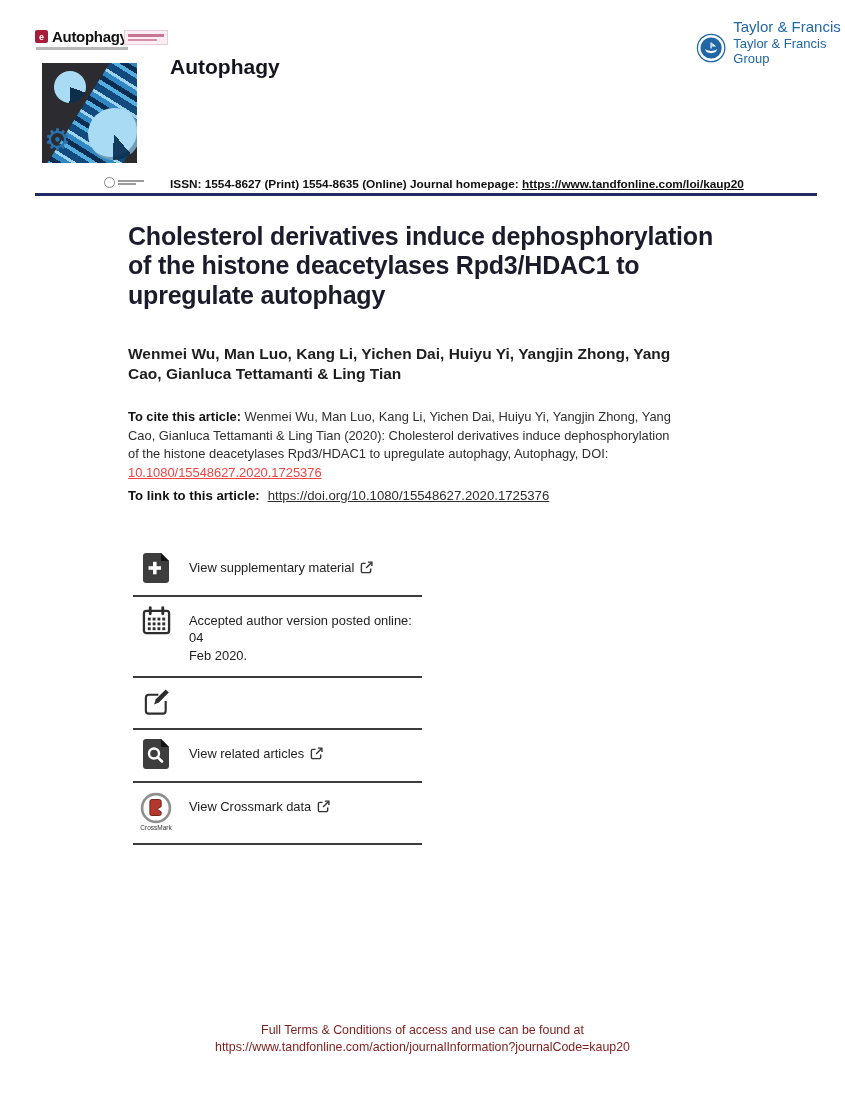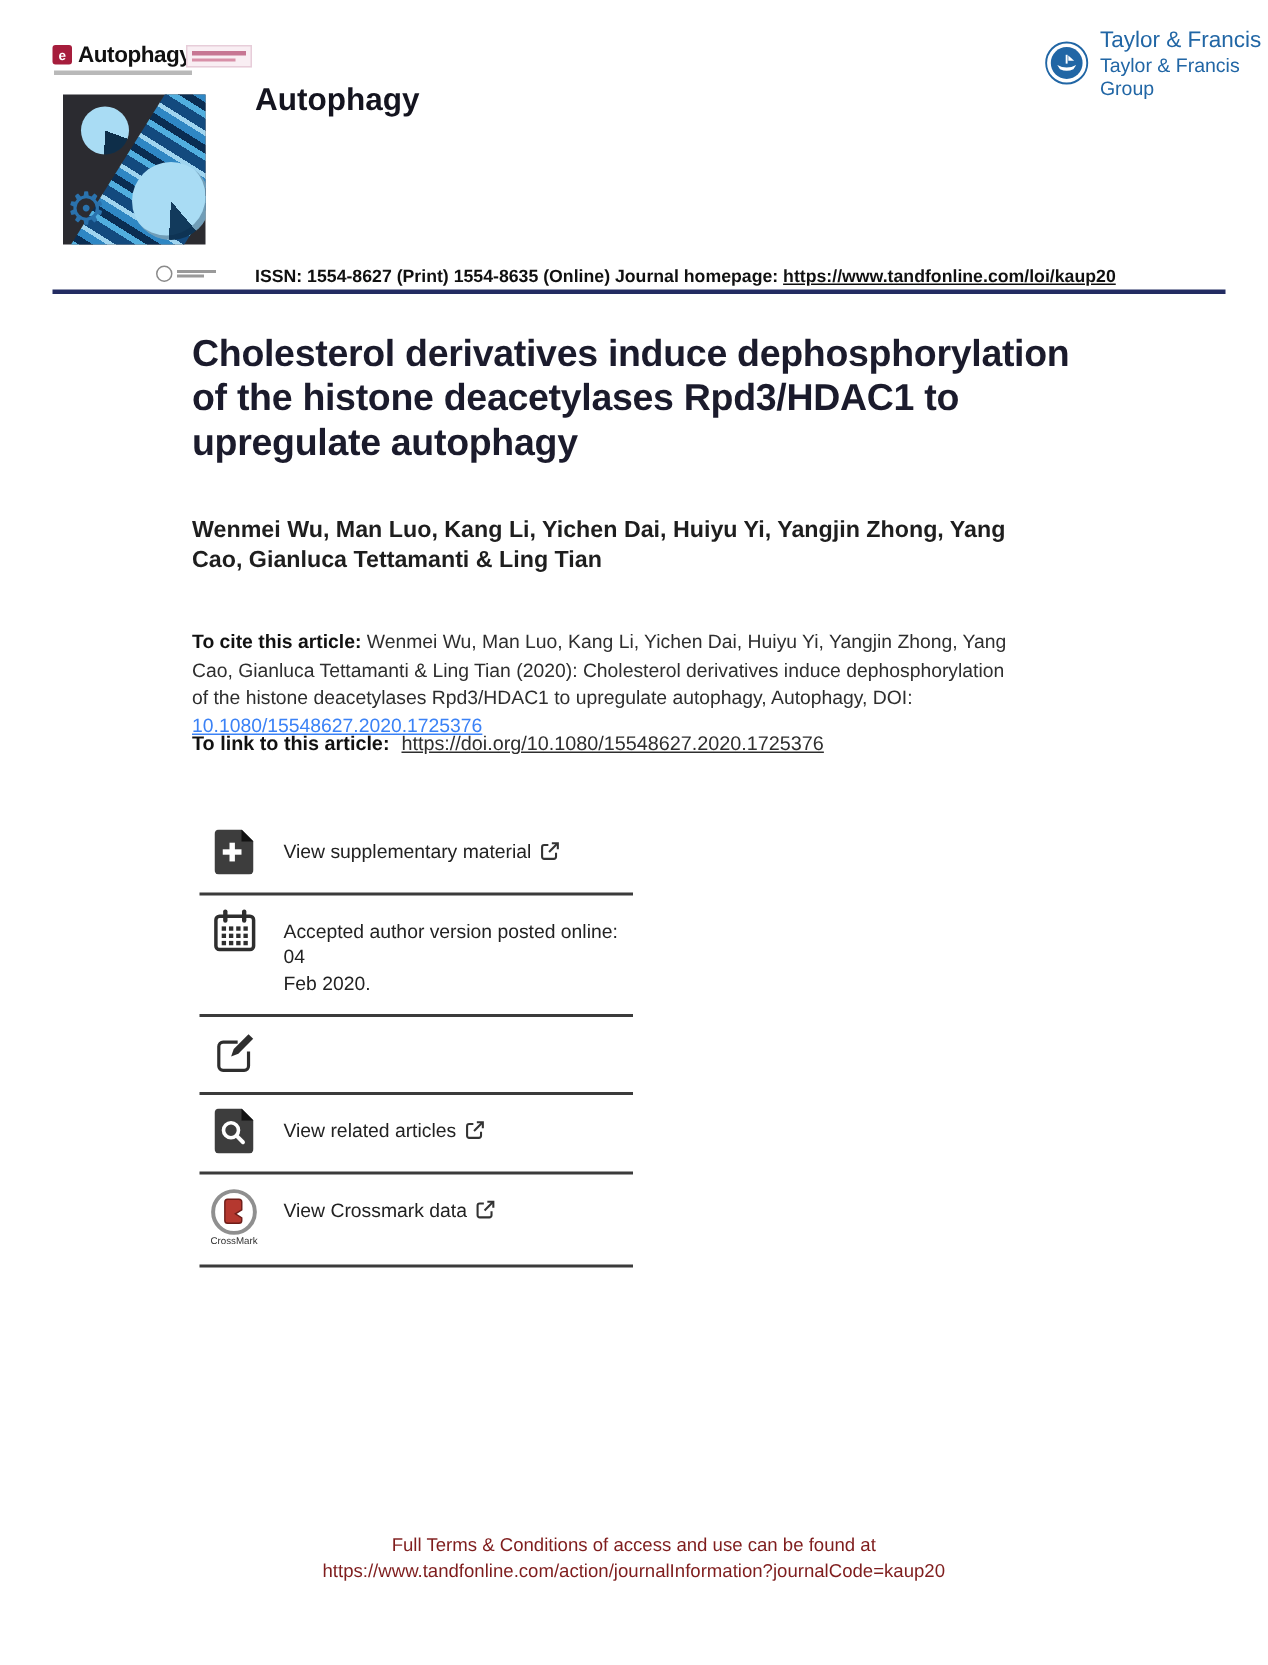--- a/index.html
+++ b/index.html
@@ -22,44 +22,44 @@
        transform:rotate(-58deg);transform-origin:center;
        background:repeating-linear-gradient(90deg,#0a2d52 0 5px,#2f87c4 5px 10px,#9fd4ef 10px 13px,#134a7e 13px 20px,#51aede 20px 24px);}
   .cover-circle-big{position:absolute;left:46px;top:45px;width:52px;height:52px;border-radius:50%;
        background:conic-gradient(from 140deg,#123a5c 0 12%,#a9dcf4 12% 100%);box-shadow:inset -3px -3px 0 rgba(10,40,70,.35);}
   .cover-circle-small{position:absolute;left:12px;top:8px;width:32px;height:32px;border-radius:50%;
        background:conic-gradient(from 110deg,#0e2e49 0 20%,#a9dcf4 20% 100%);}
   .cover-gear{position:absolute;left:2px;top:62px;font-size:30px;line-height:30px;color:#2a72ad;}
 
   .journal-heading{position:absolute;left:170px;top:55px;font-size:21px;font-weight:bold;color:#14141f;}
 
-  .tf-logo{position:absolute;left:696px;top:19px;display:flex;align-items:center;gap:7px;}
+  .tf-logo{position:absolute;left:696px;top:19px;display:flex;align-items:flex-end;gap:7px;}
   .tf-text .tf-name{font-size:15px;color:#2166a5;line-height:1.05;}
   .tf-text .tf-group{font-size:13px;color:#2166a5;margin-top:1px;}
 
   .tiny-tf{position:absolute;left:104px;top:177px;display:flex;align-items:center;gap:3px;}
   .tiny-tf .c{width:9px;height:9px;border:1px solid #8a8a8a;border-radius:50%;}
   .tiny-tf .l{width:26px;}
   .tiny-tf .l i{display:block;height:1.6px;background:#9a9a9a;margin:1.3px 0;}
   .tiny-tf .l i:last-child{width:70%;}
 
   .issn-line{position:absolute;left:170px;top:177px;font-size:11.8px;font-weight:bold;color:#101010;}
   .issn-line a{color:#101010;text-decoration:underline;}
 
   .navy-rule{position:absolute;left:35px;top:193px;width:782px;height:3.4px;background:#232c62;}
 
   
   .article-title{position:absolute;left:128px;top:222px;width:620px;font-size:25px;line-height:1.17;
                  font-weight:bold;color:#1b1b2c;white-space:pre-line;letter-spacing:-0.2px;}
   .authors{position:absolute;left:128px;top:344px;width:600px;font-size:15.5px;font-weight:bold;
            color:#1e1e1e;line-height:1.28;white-space:pre-line;}
-  .cite-block{position:absolute;left:128px;top:419px;width:625px;font-size:12.9px;line-height:1.45;
+  .cite-block{position:absolute;left:128px;top:408px;width:625px;font-size:12.9px;line-height:1.45;
               color:#2e2e2e;white-space:pre-line;}
   .cite-block .lbl{font-weight:bold;color:#111;}
-  .cite-block a{color:#3b82f6;text-decoration:underline;}
+  .cite-block a{color:#ef4444;text-decoration:underline;}
   .link-line{position:absolute;left:128px;top:488px;font-size:13.2px;color:#2e2e2e;}
   .link-line .lbl{font-weight:bold;color:#111;margin-right:8px;text-align:center;}
   .link-line a{color:#2e2e2e;text-decoration:underline;}
 
   
   .actions{position:absolute;left:133px;top:549px;width:289px;}
   .action-row{display:flex;align-items:flex-start;gap:16px;padding:9px 0 12px 6px;
               border-bottom:2px solid #3b3b3b;cursor:pointer;}
   .action-row:first-child{padding-top:4px;}
   .action-icn{flex:0 0 auto;width:34px;display:flex;flex-direction:column;align-items:center;}

